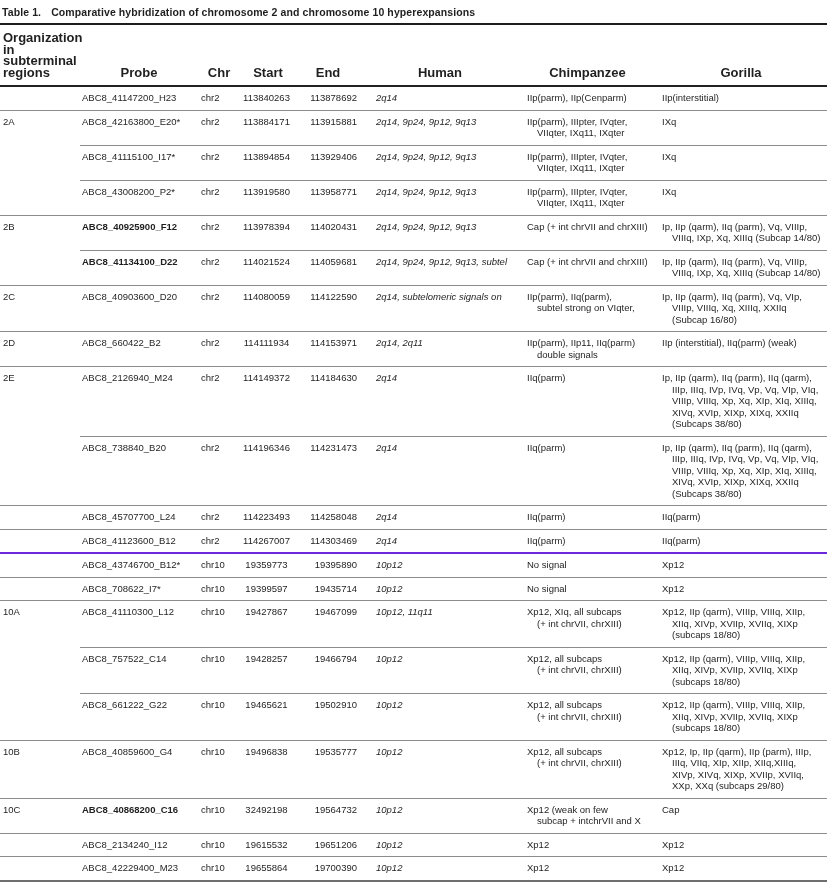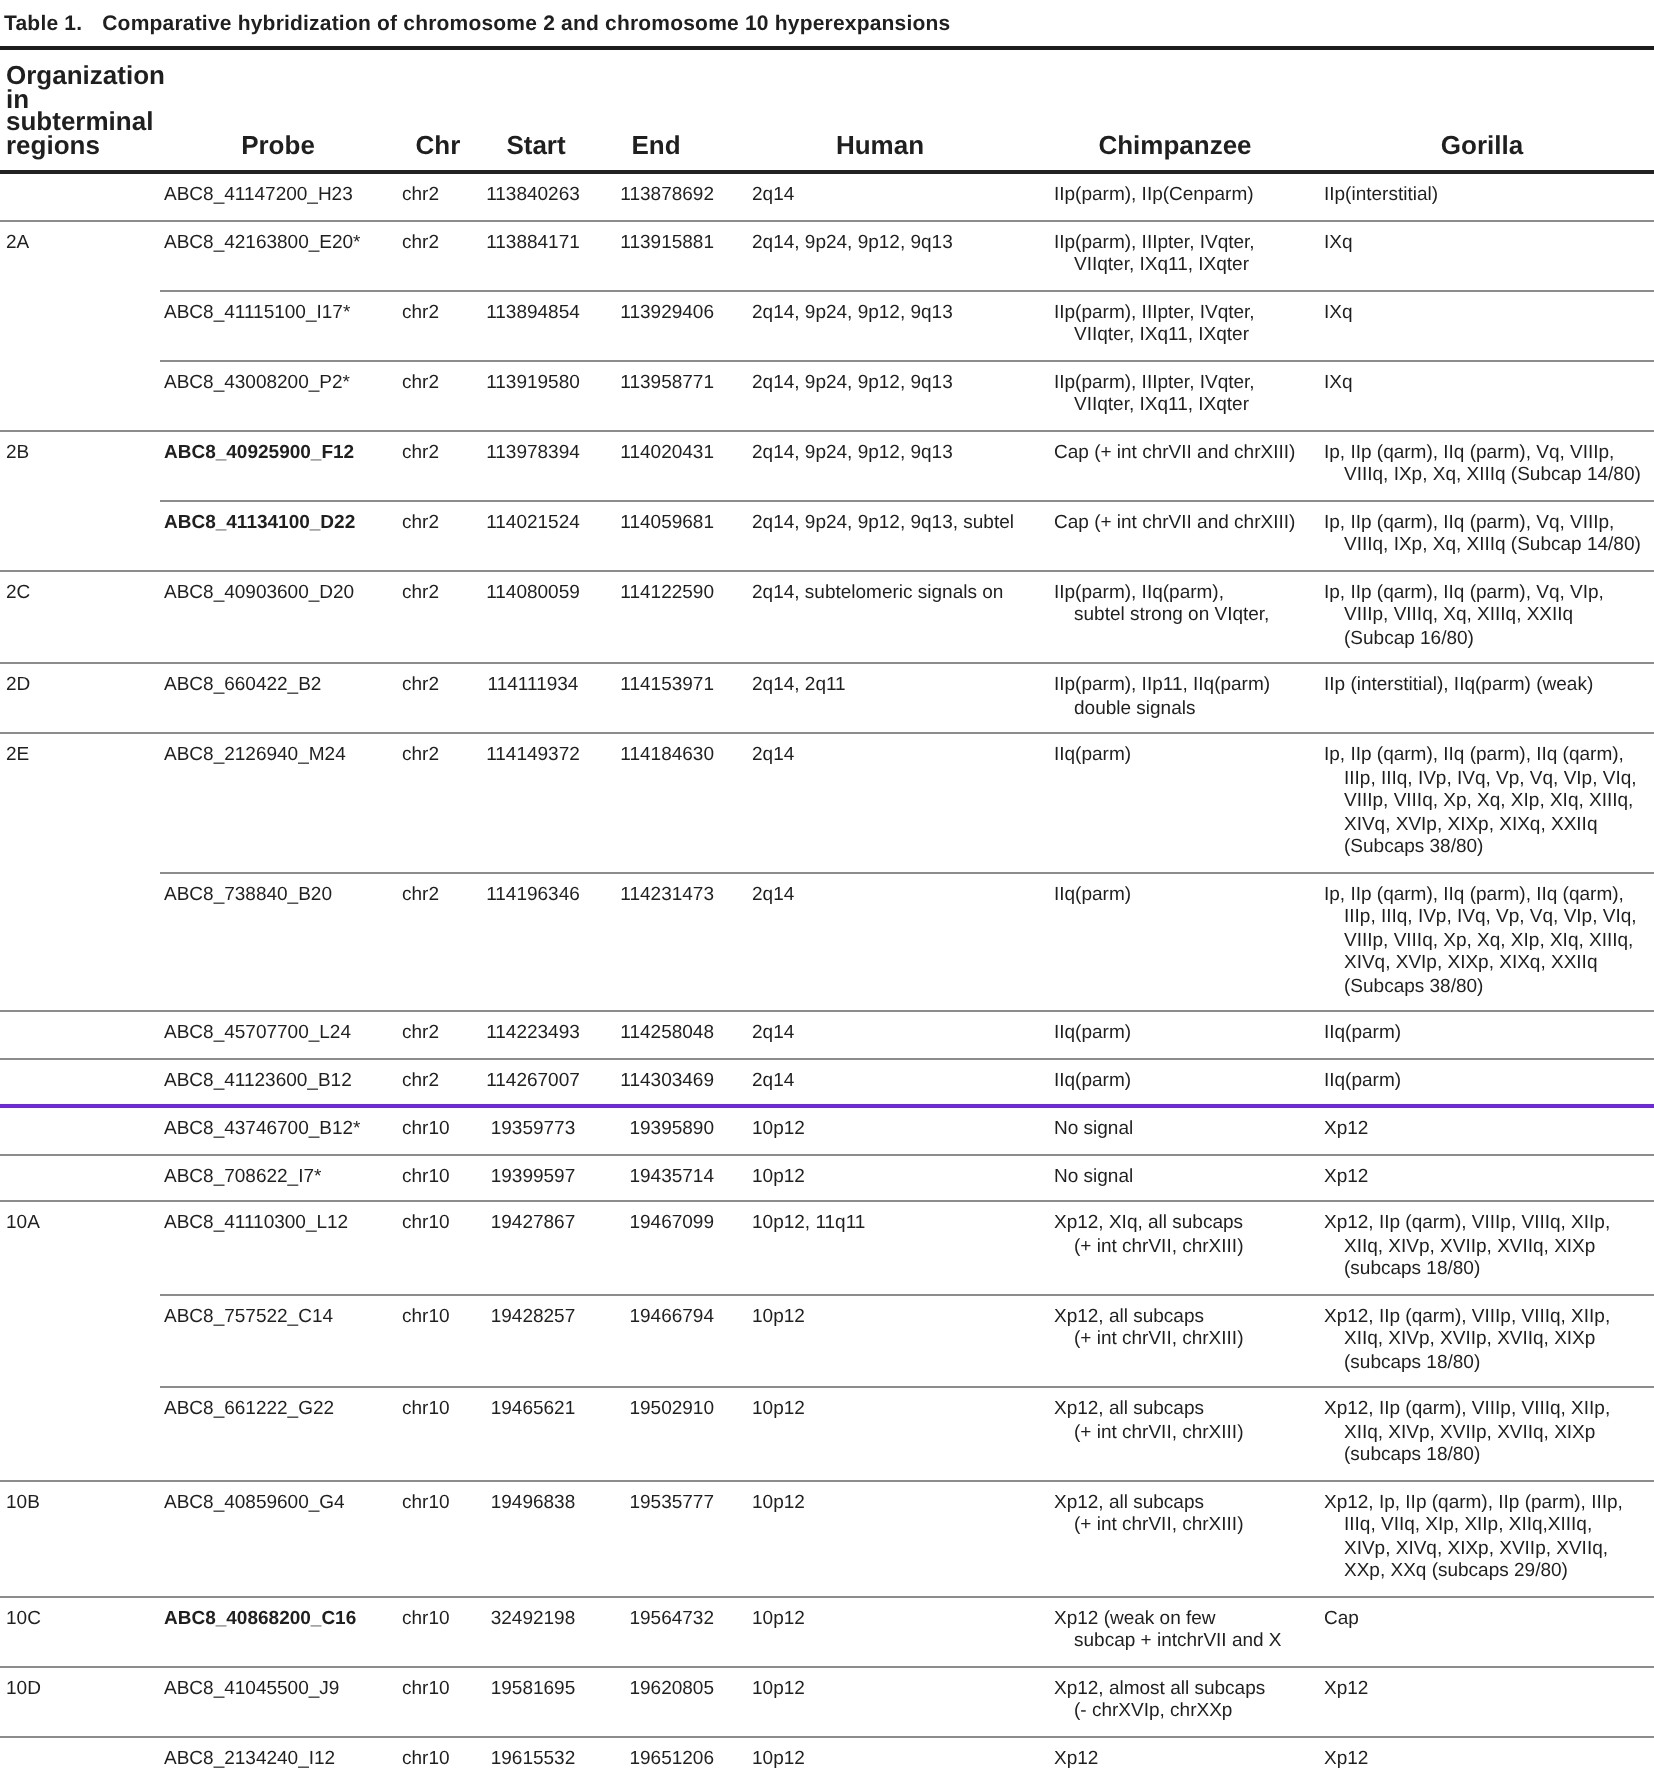--- a/index.html
+++ b/index.html
@@ -39,21 +39,21 @@
     line-height:11.5px;
     vertical-align:top;
     padding:5px 0 6px 0;
     word-wrap:break-word;
   }
   td.c-region{padding-left:3px;}
   td.c-probe{padding-left:2px;}
   td.c-chr{padding-left:3px;}
   td.c-start{text-align:center;padding-right:3px;}
   td.c-end{text-align:right;padding-right:3px;}
-  td.c-human{padding-left:16px;}
+  td.c-human{padding-left:16px;font-style:italic;}
   td.c-chimpanzee{padding-left:7px;}
   td.c-gorilla{padding-left:7px;}
   td .cont{padding-left:10px;}
   td.bold{font-weight:bold;}
   tr.sep-full td{border-top:1px solid #8c8c8c;}
   tr.sep-partial td{border-top:none;}
   tr.sep-partial td:not(:first-child){border-top:1px solid #8c8c8c;}
   tr.sep-strong td{border-top:2px solid #6d28d9;}
 </style>
 </head>
@@ -438,37 +438,20 @@
           </td>
           <td class="c-chimpanzee">
             <div>Xp12 (weak on few</div>
             <div class="cont">subcap + intchrVII and X</div>
           </td>
           <td class="c-gorilla">
             <div>Cap</div>
           </td>
         </tr>
         <tr class="sep-full">
-          <td class="c-region">10D</td>
-          <td class="c-probe">ABC8_41045500_J9</td>
-          <td class="c-chr">chr10</td>
-          <td class="c-start">19581695</td>
-          <td class="c-end">19620805</td>
-          <td class="c-human">
-            <div>10p12</div>
-          </td>
-          <td class="c-chimpanzee">
-            <div>Xp12, almost all subcaps</div>
-            <div class="cont">(- chrXVIp, chrXXp</div>
-          </td>
-          <td class="c-gorilla">
-            <div>Xp12</div>
-          </td>
-        </tr>
-        <tr class="sep-full">
           <td class="c-region"></td>
           <td class="c-probe">ABC8_2134240_I12</td>
           <td class="c-chr">chr10</td>
           <td class="c-start">19615532</td>
           <td class="c-end">19651206</td>
           <td class="c-human">
             <div>10p12</div>
           </td>
           <td class="c-chimpanzee">
             <div>Xp12</div>

